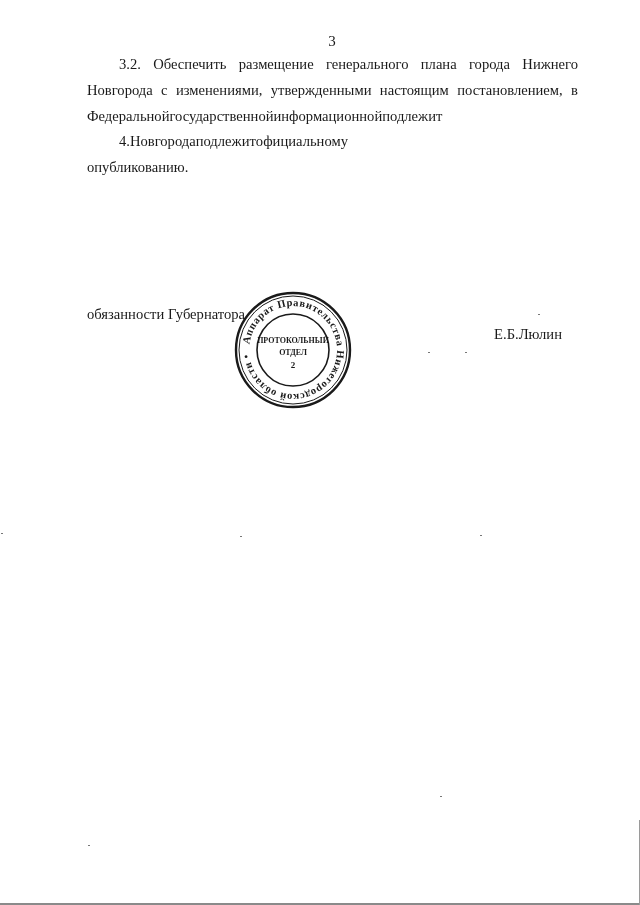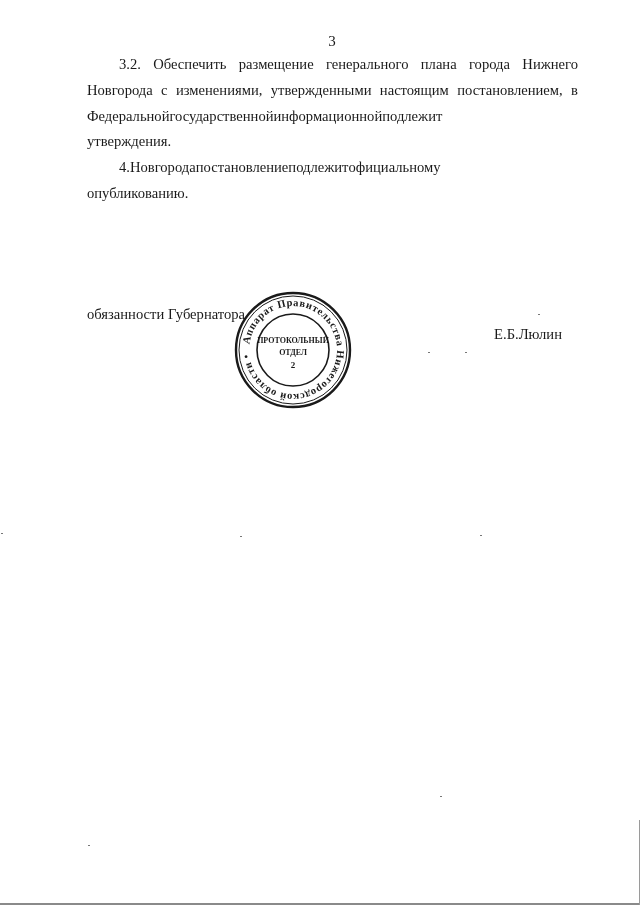--- a/index.html
+++ b/index.html
@@ -107,27 +107,25 @@
 <div class="body-text">
   <div>
     <span class="line indent">3.2. Обеспечить размещение генерального плана города Нижнего</span>
     <span class="line">Новгорода с изменениями, утвержденными настоящим постановлением, в</span>
     <div class="spread">
       <span>Федеральной</span>
       <span>государственной</span>
       <span>информационной</span>
       <span>подлежит</span>
     </div>
-    <span class="line last">утверждения.</span>
   </div>
   <div>
     <div class="spread" style="padding-left:32px;">
       <span>4.</span>
       <span>Новгорода</span>
-      <span>постановление</span>
       <span>подлежит</span>
       <span>официальному</span>
     </div>
     <span class="line last">опубликованию.</span>
   </div>
 </div>
 
 <div class="signature-block">
   <div class="sig-left">
     <div>обязанности Губернатора</div>

